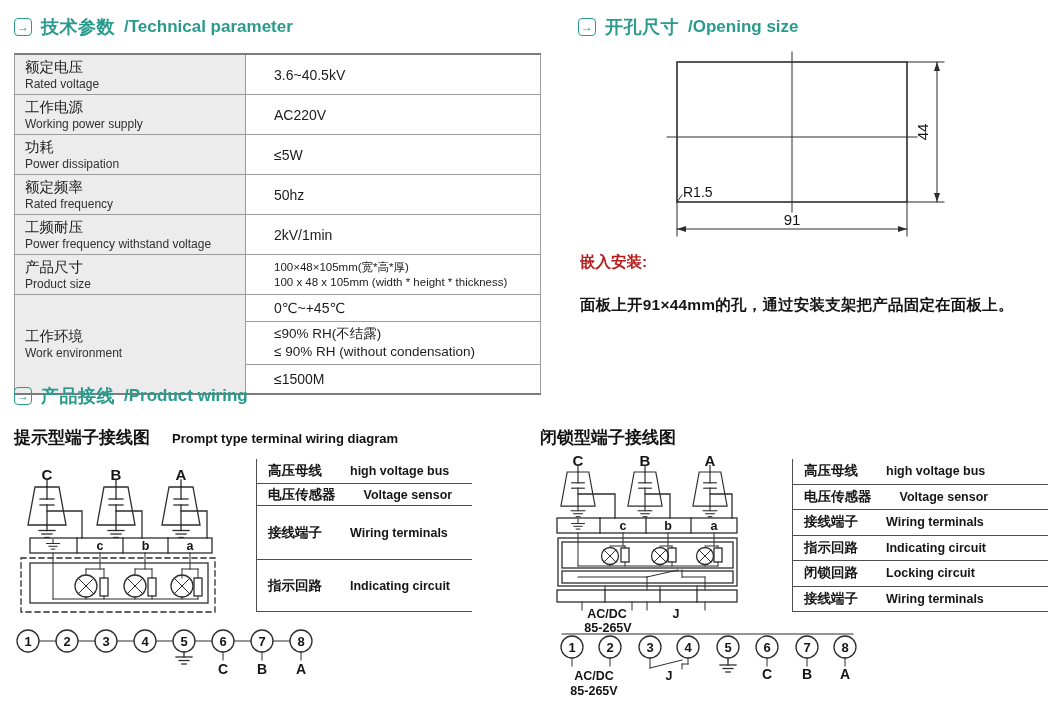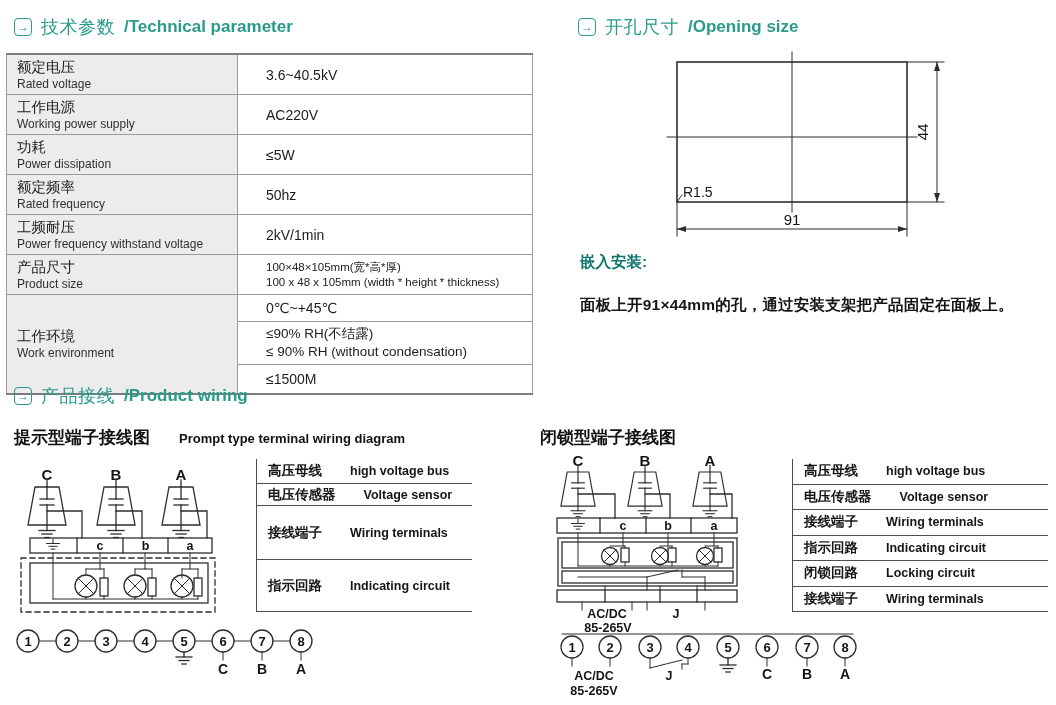--- a/index.html
+++ b/index.html
@@ -3,35 +3,35 @@
 <meta charset="utf-8">
 <style>
 :root{--accent:#2a9a8c}
 *{box-sizing:border-box}
 html,body{margin:0;padding:0}
 body{width:1056px;height:705px;position:relative;background:#fff;
      font-family:"Liberation Sans","DejaVu Sans",sans-serif;color:#1c1c1c;overflow:hidden}
 .sechead{position:absolute;display:flex;align-items:center;gap:9px;color:var(--accent)}
 .secicon{width:18px;height:18px;border:1.7px solid var(--accent);border-radius:4px;
          display:flex;align-items:center;justify-content:center;font-size:12px;font-weight:bold;flex:0 0 auto}
-.sec-zh{font-size:18px;font-weight:400;letter-spacing:.5px}
+.sec-zh{font-size:18px;font-weight:700;letter-spacing:.5px}
 .sec-en{font-size:17px;font-weight:700}
 .ttable{position:absolute;border-collapse:collapse;table-layout:fixed;
         border-top:2.5px solid #7c7c7c;border-bottom:2.5px solid #7c7c7c}
 .ttable td{border:1px solid #9c9c9c;vertical-align:middle;padding:3px 10px}
 td.lbl{background:#ececec}
 .lzh{font-size:14.5px;color:#1c1c1c}
 .len2{font-size:12px;color:#303030;margin-top:0}
 td.val{font-size:14px;color:#1c1c1c;padding-left:28px}
 .vsmall{font-size:11.5px;line-height:1.3}
 .hsmall{font-size:13.5px;line-height:1.35}
 .note{position:absolute;width:474px}
-.note-title{font-size:15.5px;font-weight:700;color:#0f766e}
+.note-title{font-size:15.5px;font-weight:700;color:#b91c1c}
 .note-body{font-size:15.5px;font-weight:700;color:#151515;margin-top:22px;letter-spacing:.2px}
-.subhead{position:absolute;display:flex;align-items:baseline;gap:29px;color:#111}
+.subhead{position:absolute;display:flex;align-items:baseline;gap:22px;color:#111}
 .sub-zh{font-size:17px;font-weight:700}
 .sub-en{font-size:13px;font-weight:600}
 .legend{position:absolute;border-left:1.5px solid #4e4e4e}
 .lrow{display:flex;align-items:center;gap:28px;padding-left:11px;border-bottom:1.5px solid #4e4e4e}
 .lg-zh{font-size:13.5px;font-weight:600;color:#161616;white-space:nowrap}
 .lg-en{font-size:12.5px;font-weight:600;color:#161616;white-space:nowrap}
 svg{position:absolute}
 .ln{stroke:#2d2d2d;stroke-width:1.3;fill:none;stroke-linecap:square}
 .thin{stroke-width:1}
 .thk{stroke-width:1.6}
@@ -48,21 +48,21 @@
 <body>
 
 <div class="sechead" style="left:14px;top:15px">
   <span class="secicon">
       <span>→</span>
     </span>
   <span class="sec-zh">技术参数</span>
   <span class="sec-en">/Technical parameter</span>
 </div>
 
-<table class="ttable" style="left:6px;top:53px">
+<table class="ttable" style="left:14px;top:53px">
   <colgroup>
       <col style="width:231px">
       <col style="width:295px">
     </colgroup>
   <tbody>
     <tr>
       <td class="lbl" style="height:34px">
         <div class="lzh">额定电压</div>
         <div class="len2">Rated voltage</div>
       </td>

